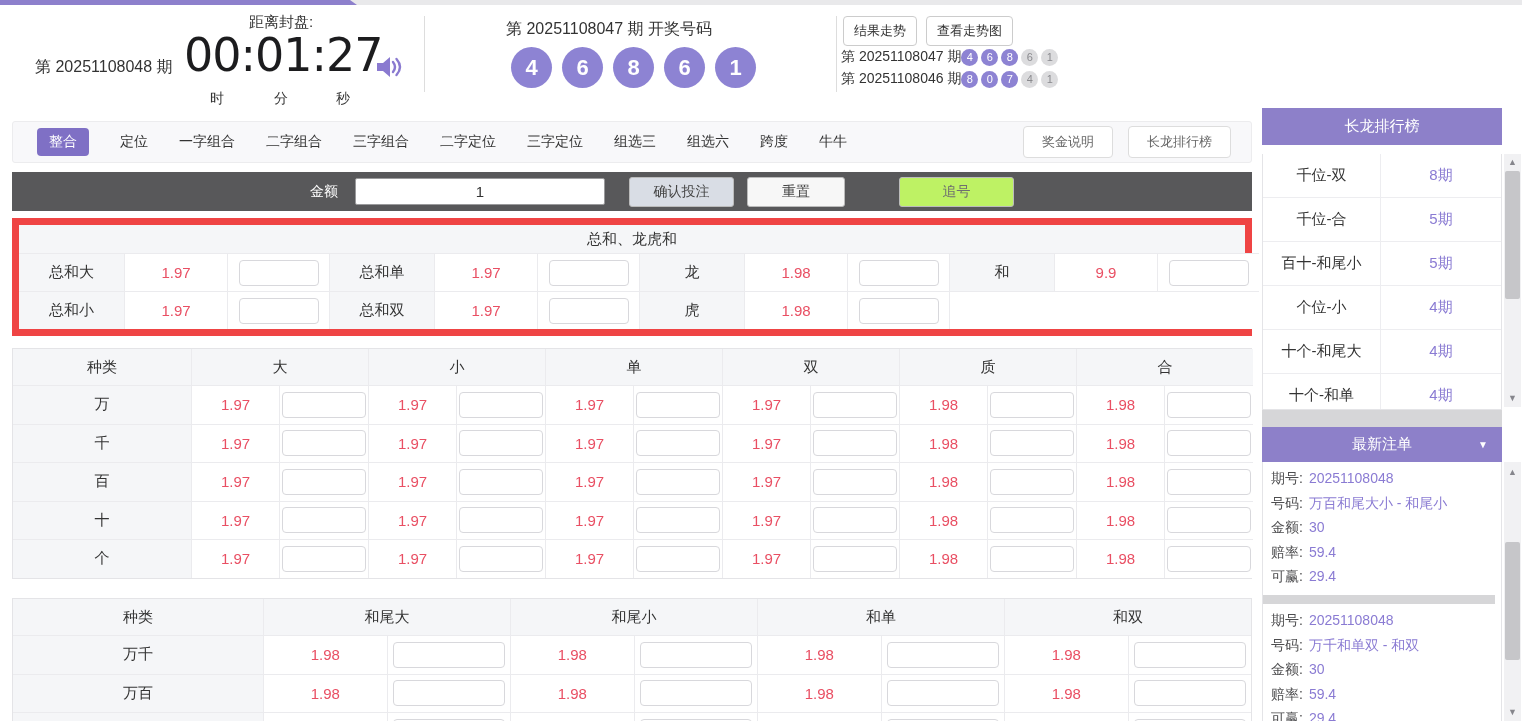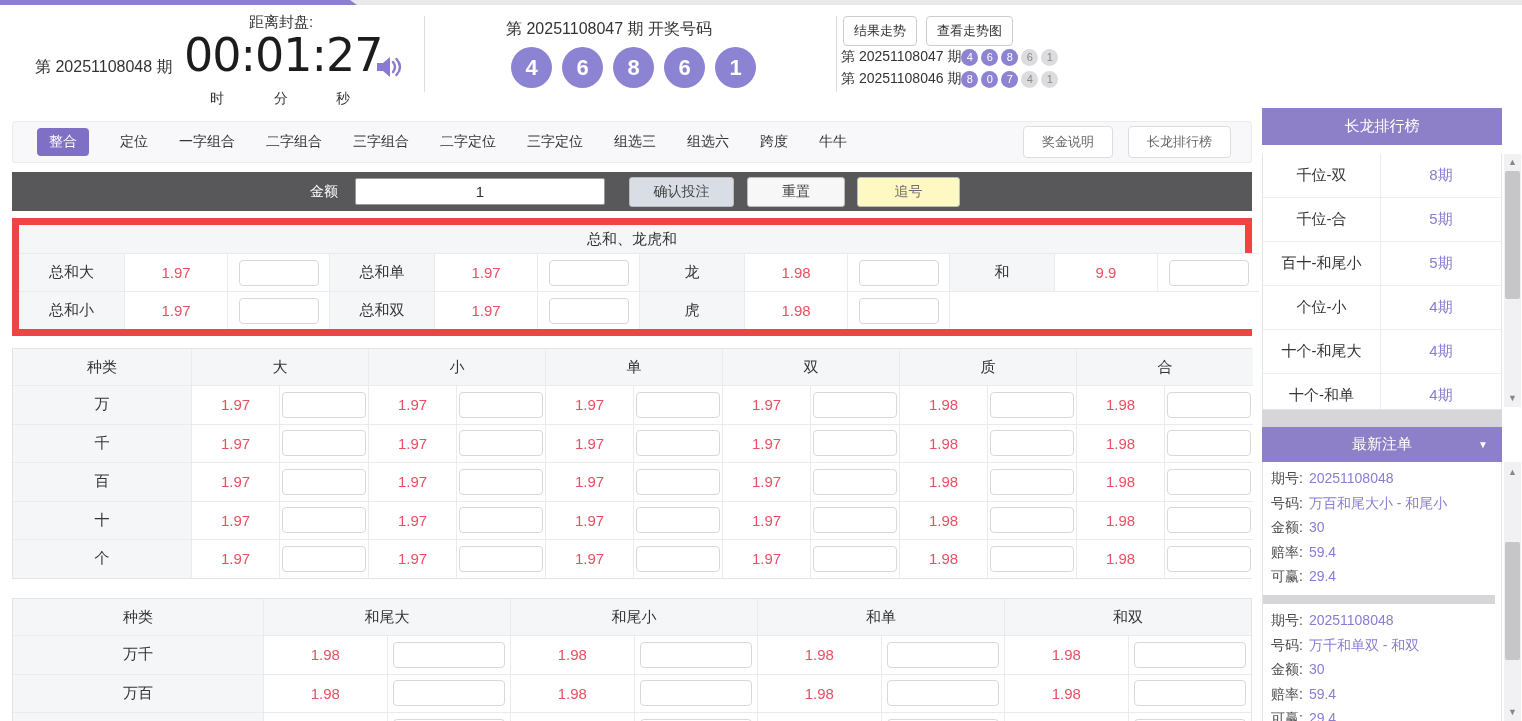--- a/index.html
+++ b/index.html
@@ -46,21 +46,21 @@
   .info-btn { border:1px solid #ddd; border-radius:4px; background:#fff; font-size:13px; color:#666; padding:6px 18px; cursor:pointer; font-family:inherit; }
 
   
   .bet-bar { position:absolute; left:12px; top:172px; width:1240px; height:39px; background:#58585a; }
   .bet-amount-label { position:absolute; left:298px; top:11px; font-size:14px; color:#fff; }
   .bet-amount-input { position:absolute; left:343px; top:6px; width:250px; height:27px; border:1px solid #9a9a9c; border-radius:2px;
                       background:#fff; text-align:center; font-size:15px; color:#333; font-family:inherit; }
   .bb-btn { position:absolute; top:5px; height:30px; border:1px solid #bbb; border-radius:3px; font-size:14px; cursor:pointer; font-family:inherit; }
   .bb-confirm { left:617px; width:105px; background:#d9dde5; color:#444; }
   .bb-reset   { left:735px; width:98px;  background:#f7f7f7; color:#444; }
-  .bb-chase   { left:845px; width:103px; background:#fef9c3; color:#6e6e70; }
+  .bb-chase   { left:887px; width:115px; background:#bef264; color:#6e6e70; }
 
   
   .cell { display:flex; align-items:center; justify-content:center; border-left:1px solid #ebebee; border-top:1px solid #ebebee; background:#fff; }
   .cell:first-child { border-left:none; }
   .cell.lab { background:#f5f6f8; font-size:15px; color:#333; }
   .odds { color:#e94f63; font-size:15px; }
   .bet-input { height:26px; border:1px solid #d8d8dc; border-radius:4px; background:#fff; font-family:inherit; font-size:14px; text-align:center; color:#333; }
 
   .sum-table { position:absolute; left:12px; top:218px; width:1240px; border:7px solid #ef4444; }
   .t-title { height:28px; background:#f5f6f8; display:flex; align-items:center; justify-content:center; font-size:15px; color:#333; }

